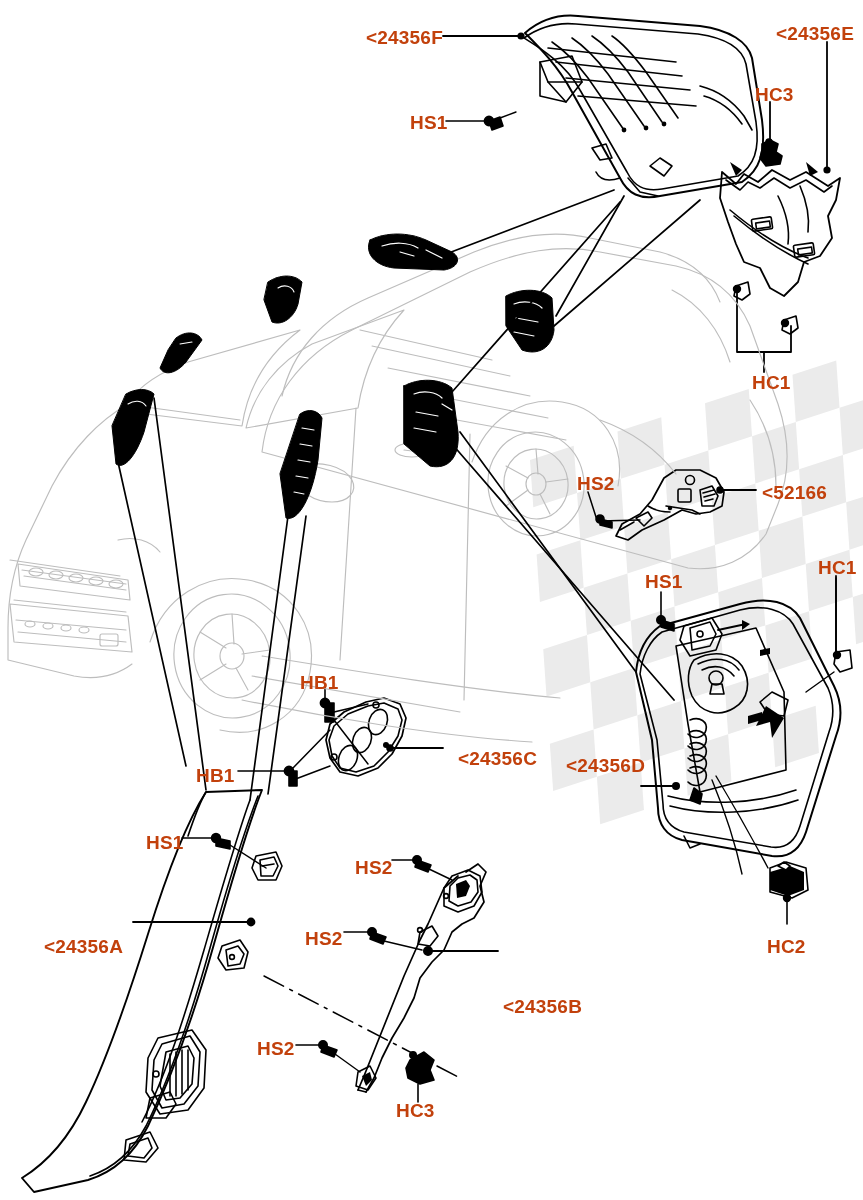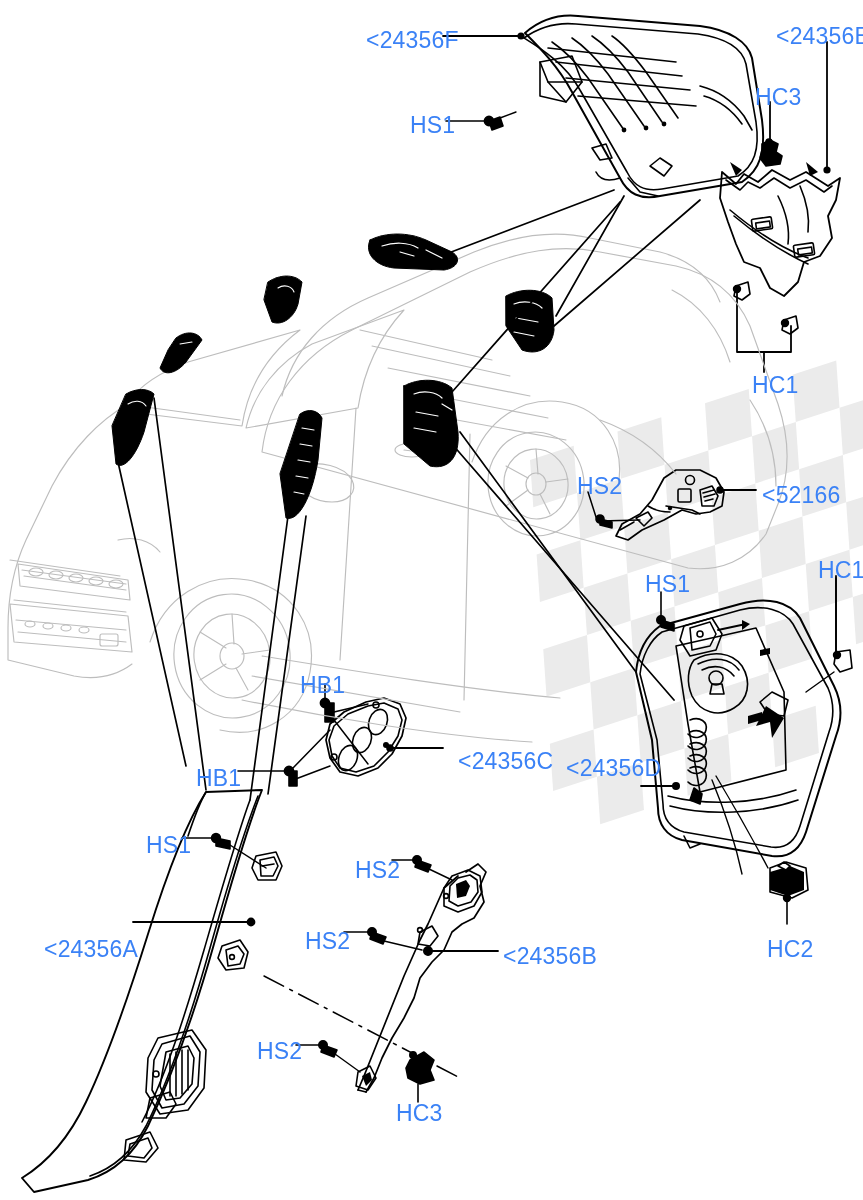--- a/index.html
+++ b/index.html
@@ -11,23 +11,23 @@
   #stage{position:relative;width:863px;height:1200px;background:#fff;overflow:hidden;}
   #stage svg{position:absolute;left:0;top:0;}
   .layer{position:absolute;left:0;top:0;width:863px;height:1200px;}
   
   #wm-flag{z-index:1;}
   #wm-text{z-index:2;}
   #art{z-index:3;}
   #labels{z-index:4;}
   .lbl{
     position:absolute;
-    color:#3b82f6;
-    font-size:23px;
-    font-weight:400;
+    color:#c2410c;
+    font-size:19px;
+    font-weight:700;
     letter-spacing:0.2px;
     white-space:nowrap;
     font-family:"Liberation Sans","DejaVu Sans",sans-serif;
   }
   .wmword{
     position:absolute;
     font-family:"Liberation Sans","DejaVu Sans",sans-serif;
     font-weight:700;
     color:#f7dede;
     font-size:170px;
@@ -537,19 +537,19 @@
     <div class="lbl" style="left:645px;top:571px;">HS1</div>
     <div class="lbl" style="left:818px;top:557px;">HC1</div>
     <div class="lbl" style="left:300px;top:672px;">HB1</div>
     <div class="lbl" style="left:458px;top:748px;">&lt;24356C</div>
     <div class="lbl" style="left:196px;top:765px;">HB1</div>
     <div class="lbl" style="left:566px;top:755px;">&lt;24356D</div>
     <div class="lbl" style="left:146px;top:832px;">HS1</div>
     <div class="lbl" style="left:355px;top:857px;">HS2</div>
     <div class="lbl" style="left:44px;top:936px;">&lt;24356A</div>
     <div class="lbl" style="left:305px;top:928px;">HS2</div>
-    <div class="lbl" style="left:503px;top:943px;">&lt;24356B</div>
+    <div class="lbl" style="left:503px;top:996px;">&lt;24356B</div>
     <div class="lbl" style="left:767px;top:936px;">HC2</div>
     <div class="lbl" style="left:257px;top:1038px;">HS2</div>
     <div class="lbl" style="left:396px;top:1100px;">HC3</div>
   </div>
 
 </div>
 
 </body></html>

